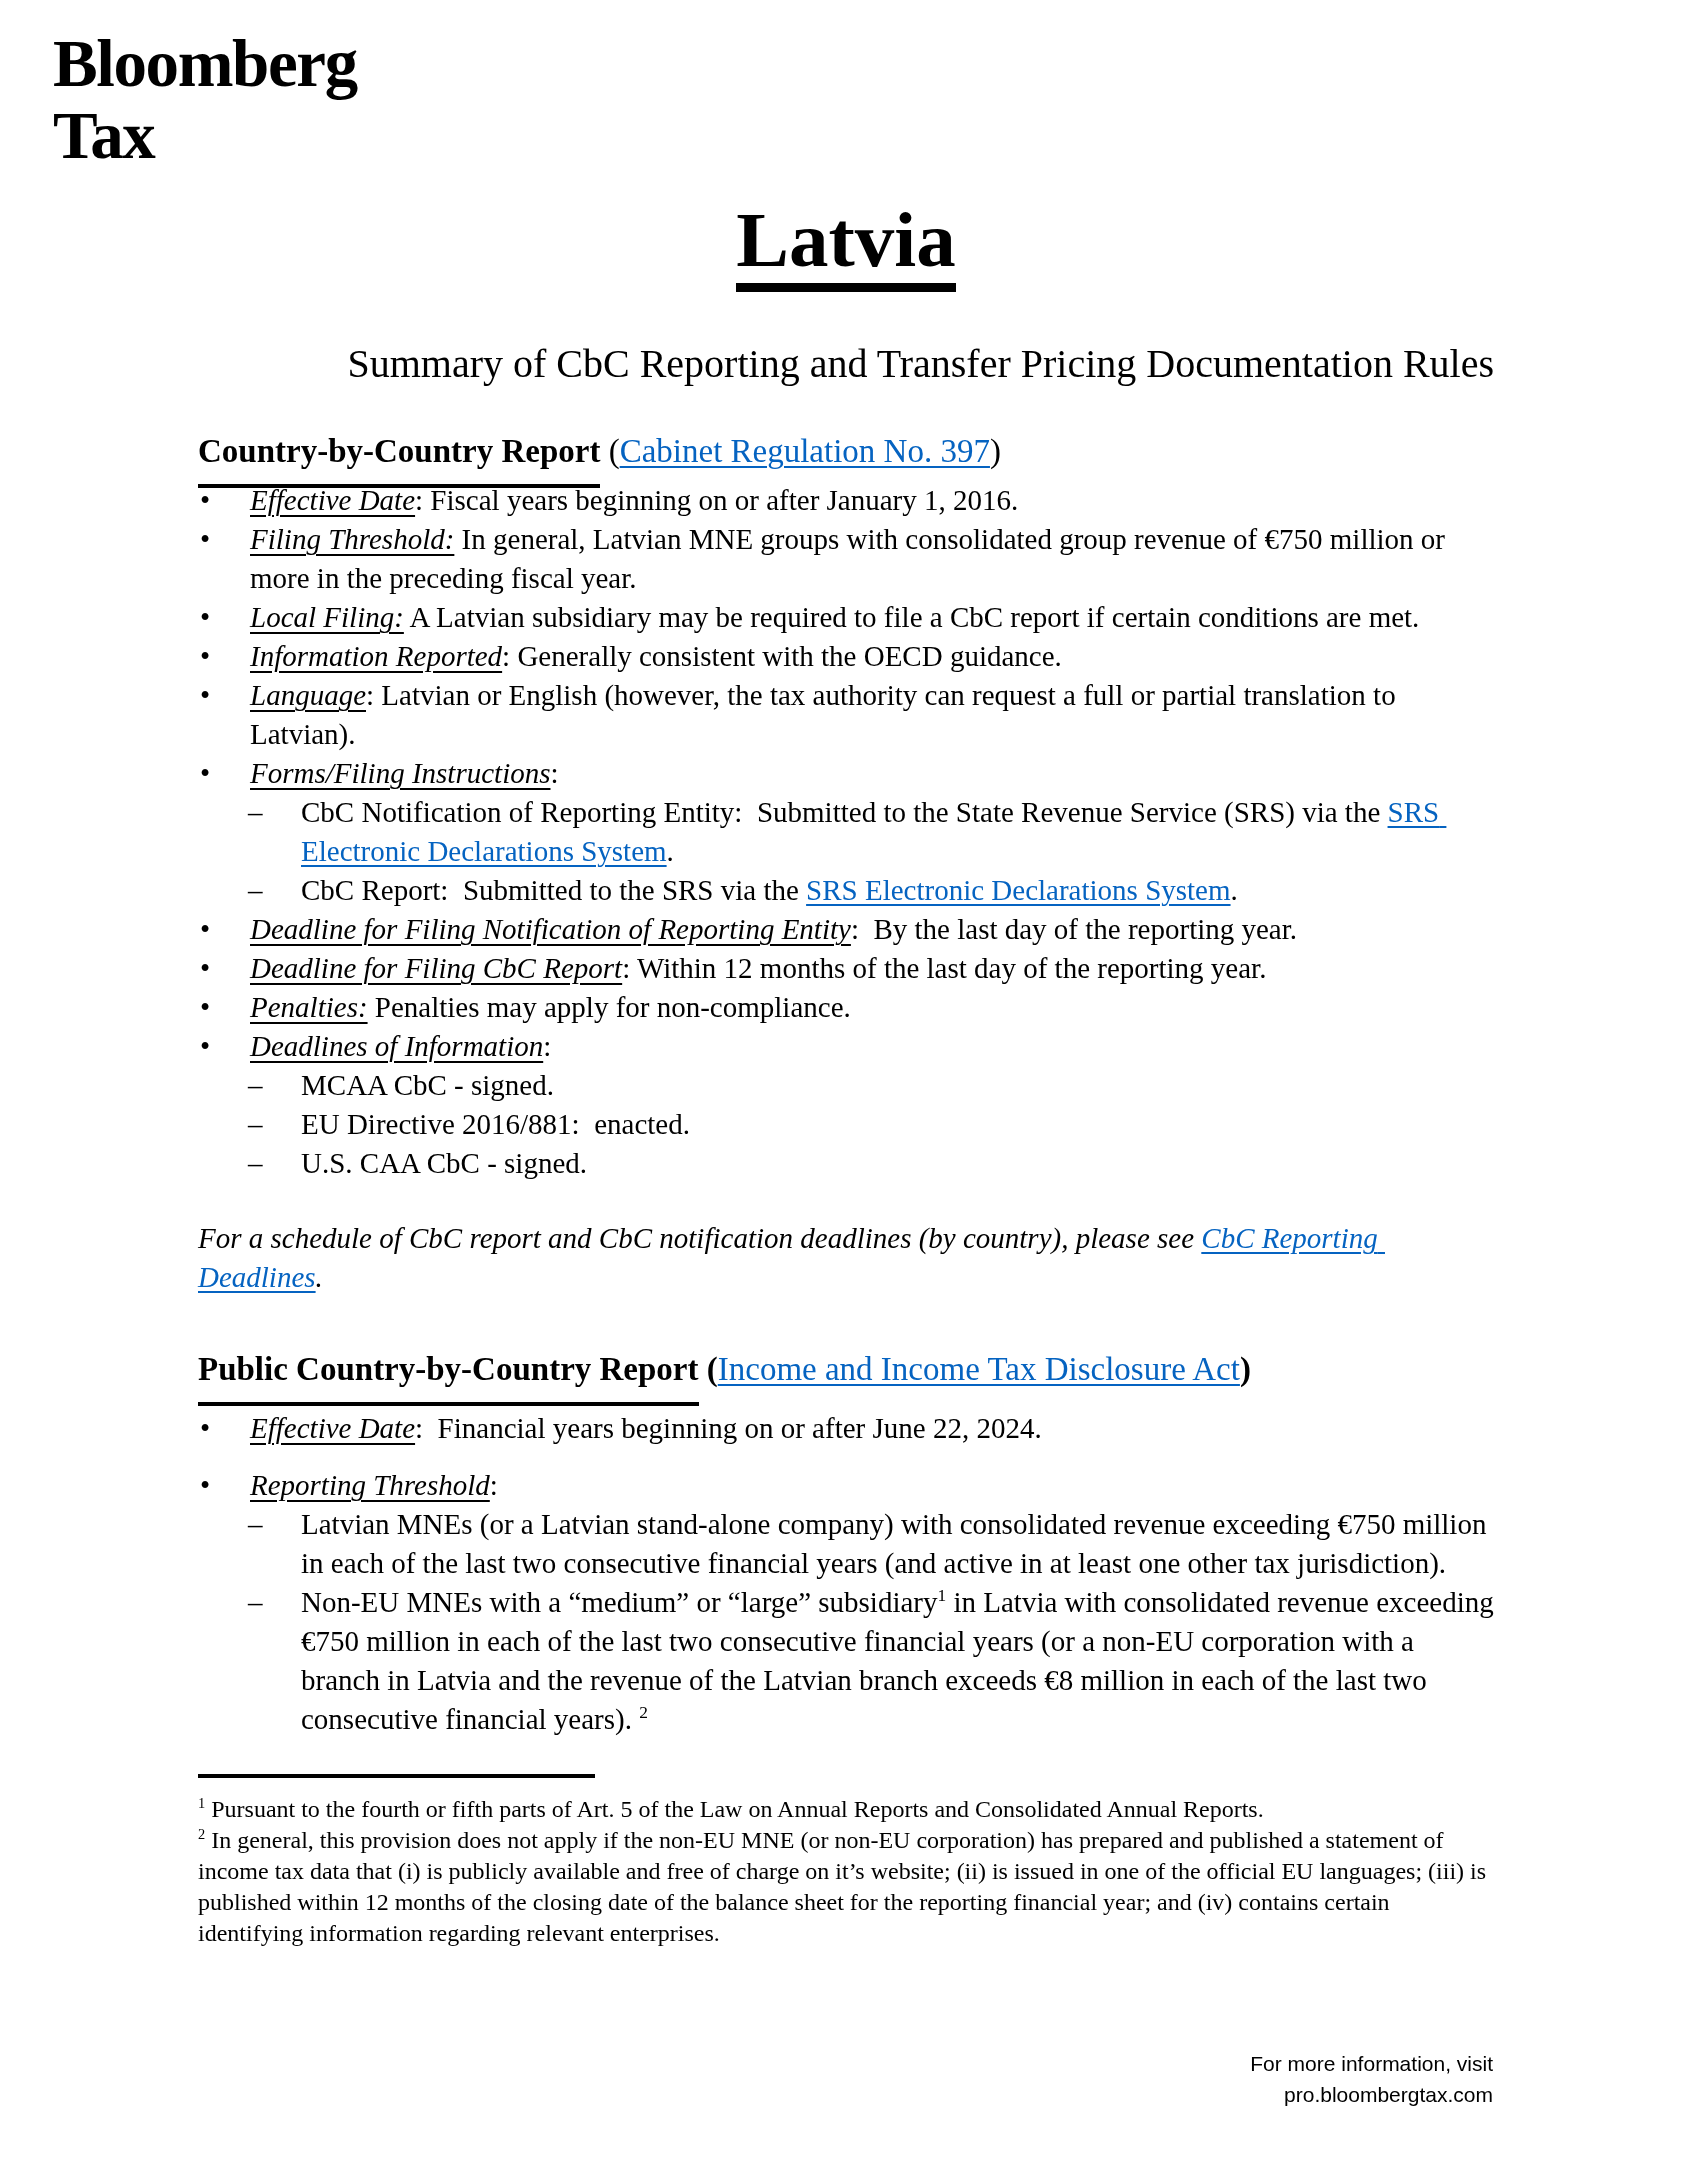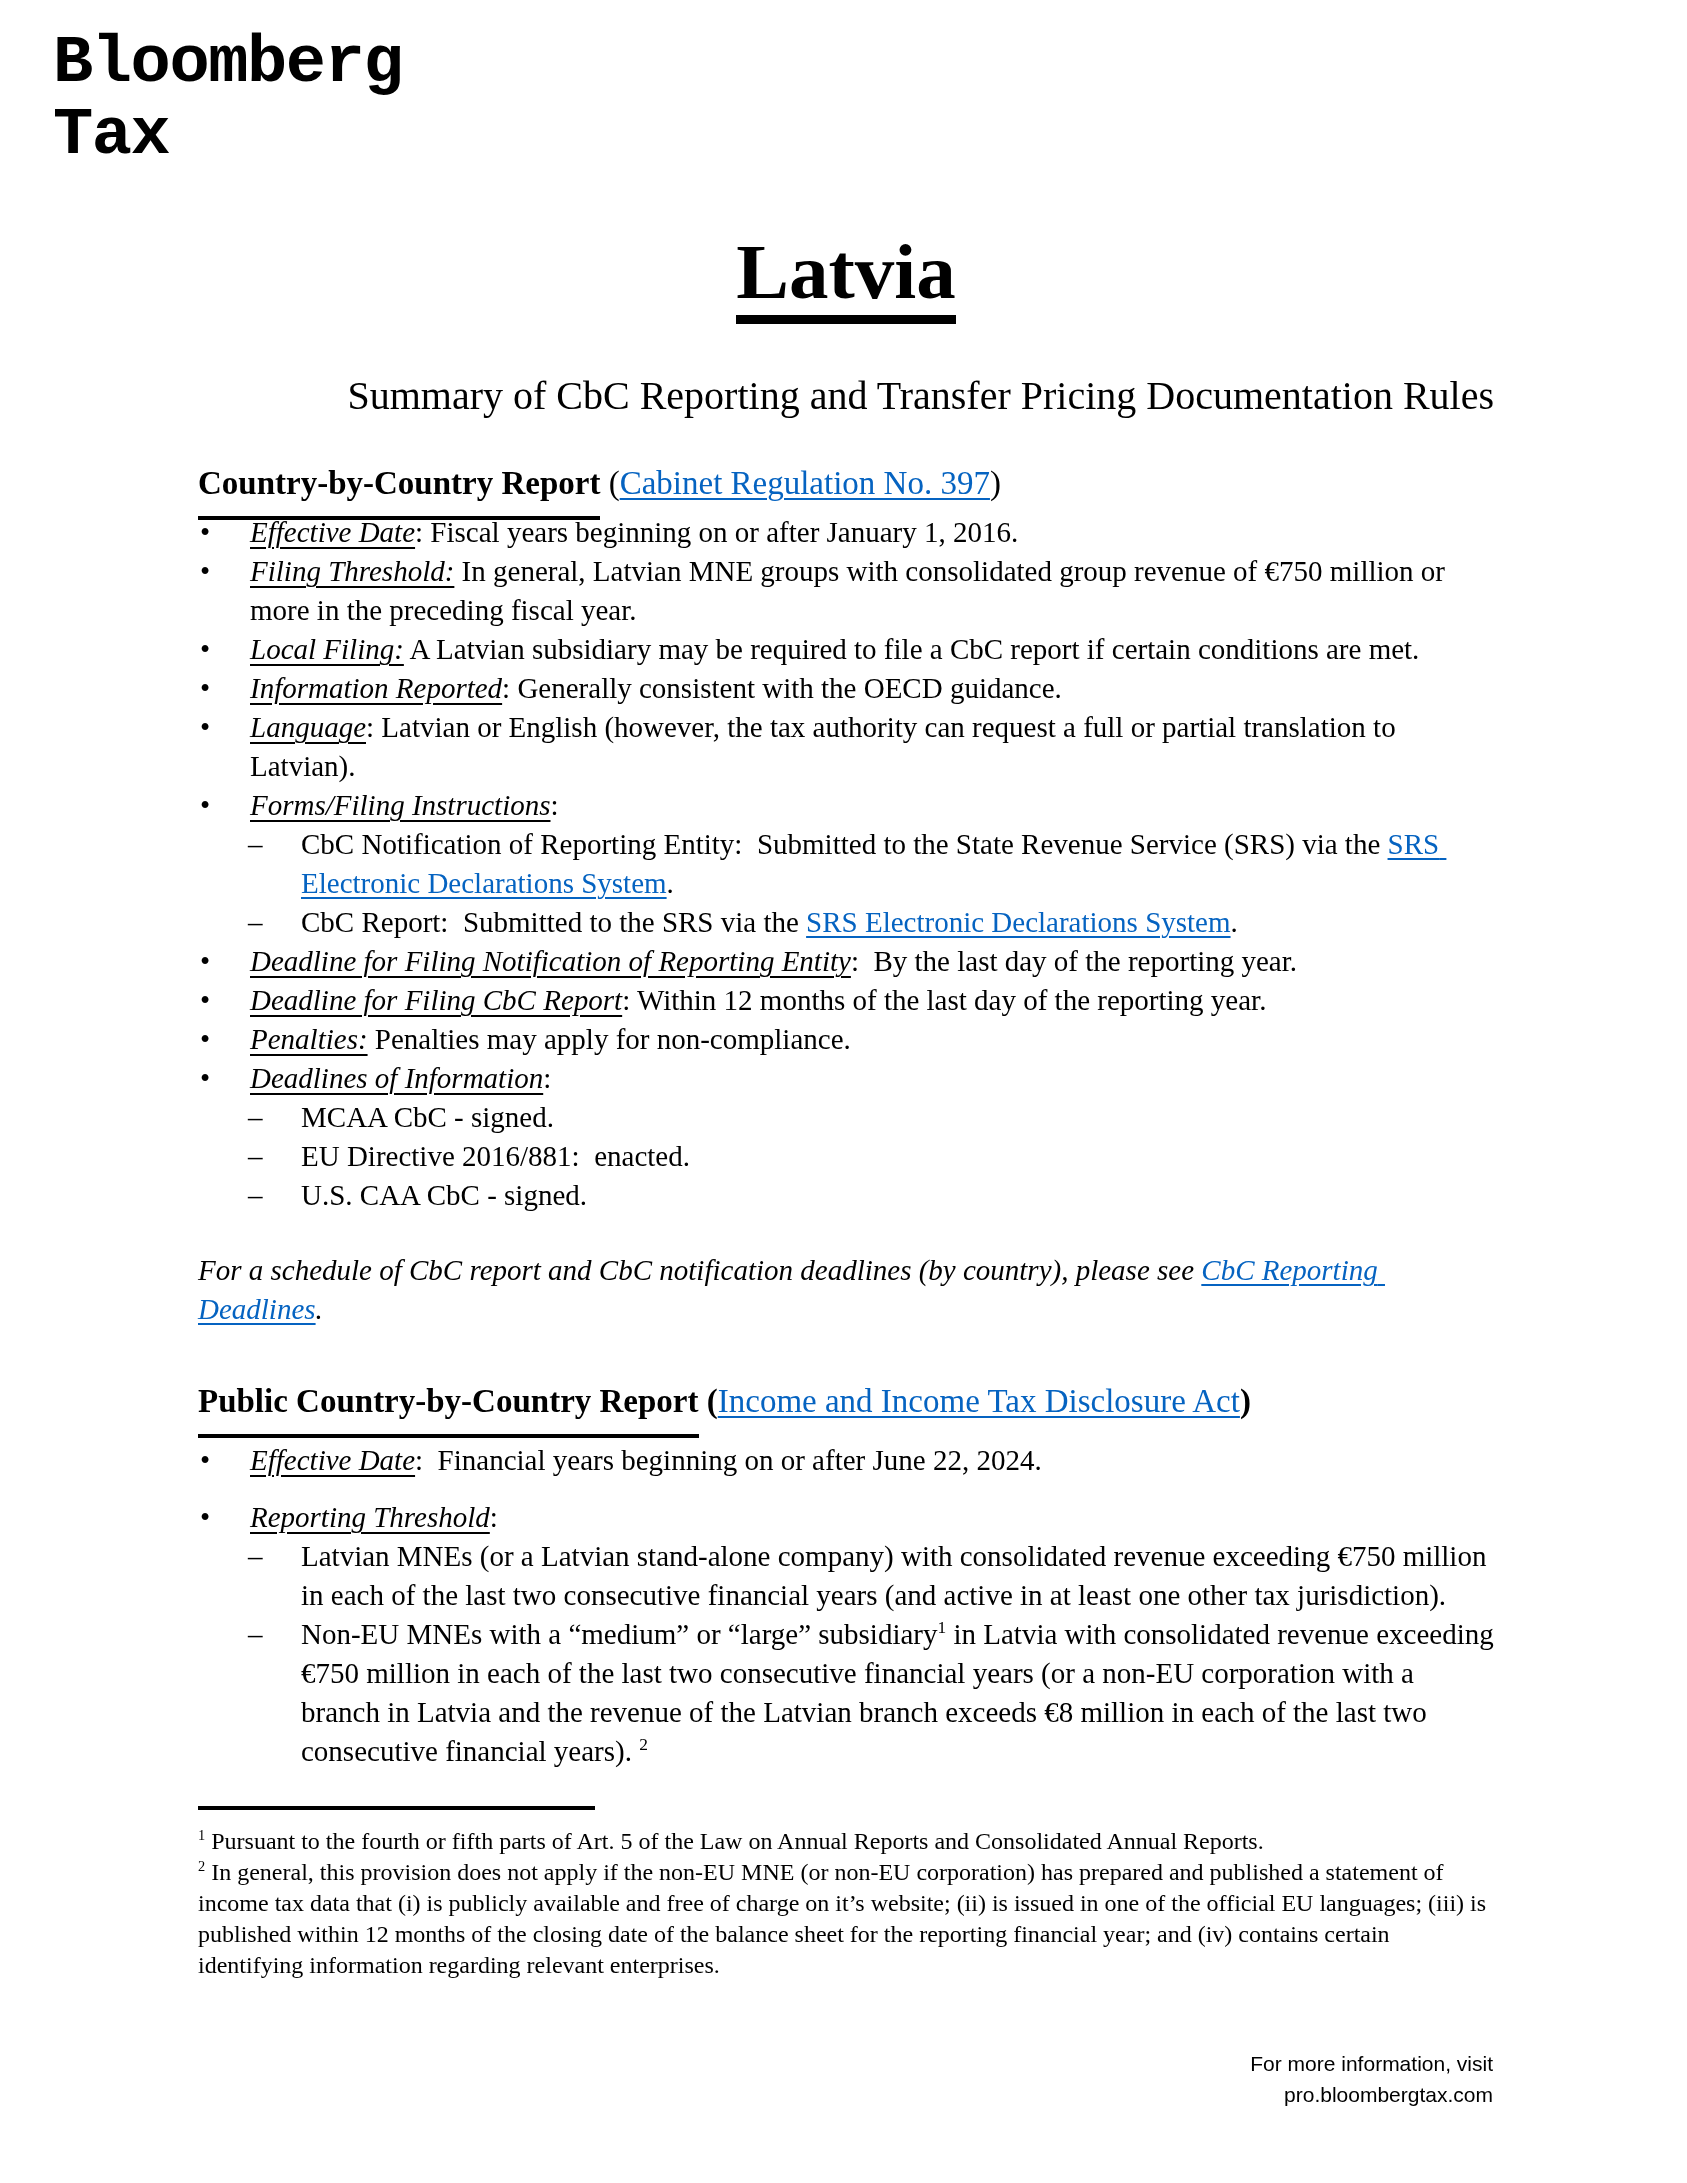--- a/index.html
+++ b/index.html
@@ -11,33 +11,32 @@
     height: 2183px;
     background: #ffffff;
     color: var(--ink);
     font-family: "Liberation Serif", serif;
     overflow: hidden;
   }
   .logo {
     position: absolute;
     left: 53px;
     top: 28px;
-    font-family: Liberation Mono, monospace;
+    font-family: Liberation Serif, serif;
     font-weight: bold;
     font-size: 67px;
     line-height: 1.07;
     letter-spacing: -1.4px;
     color: #000;
   }
   .content {
     position: absolute;
     left: 198px;
     top: 0;
     width: 1296px;
-    margin-top: 32px;
   }
   .title {
     margin-top: 200px;
     text-align: center;
     font-size: 79px;
     font-weight: bold;
     line-height: 1.0;
   }
   .title .title-text {
     display: inline-block;

